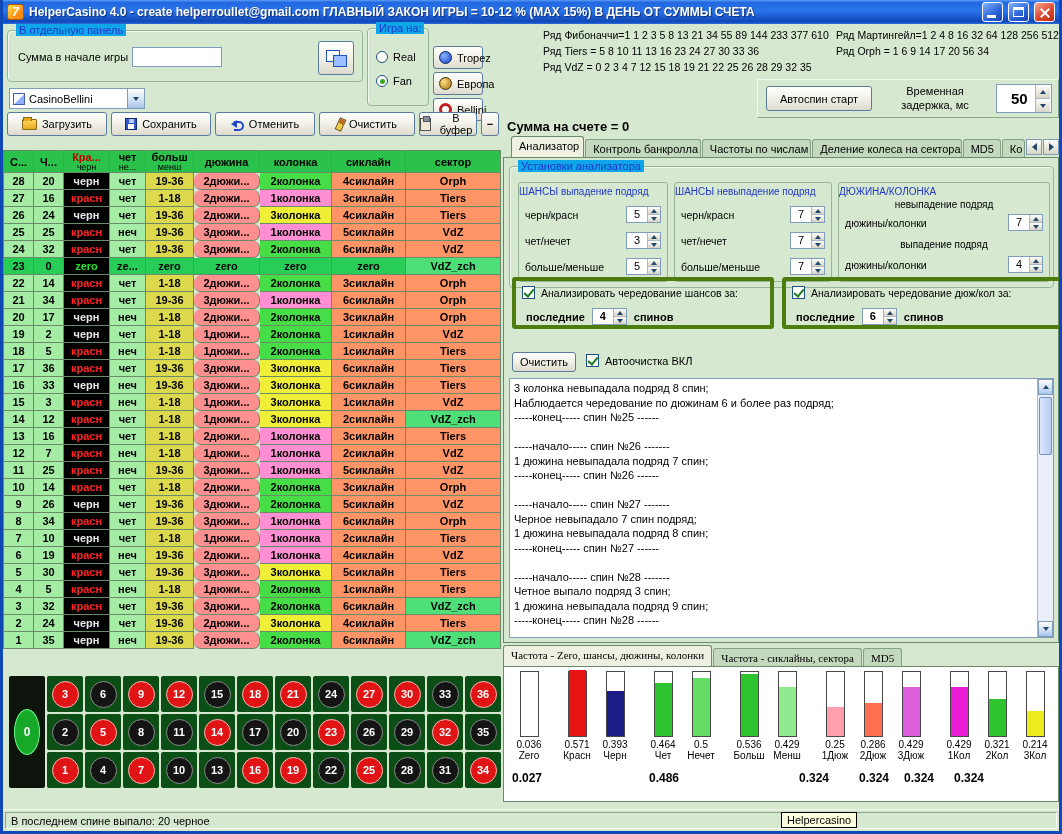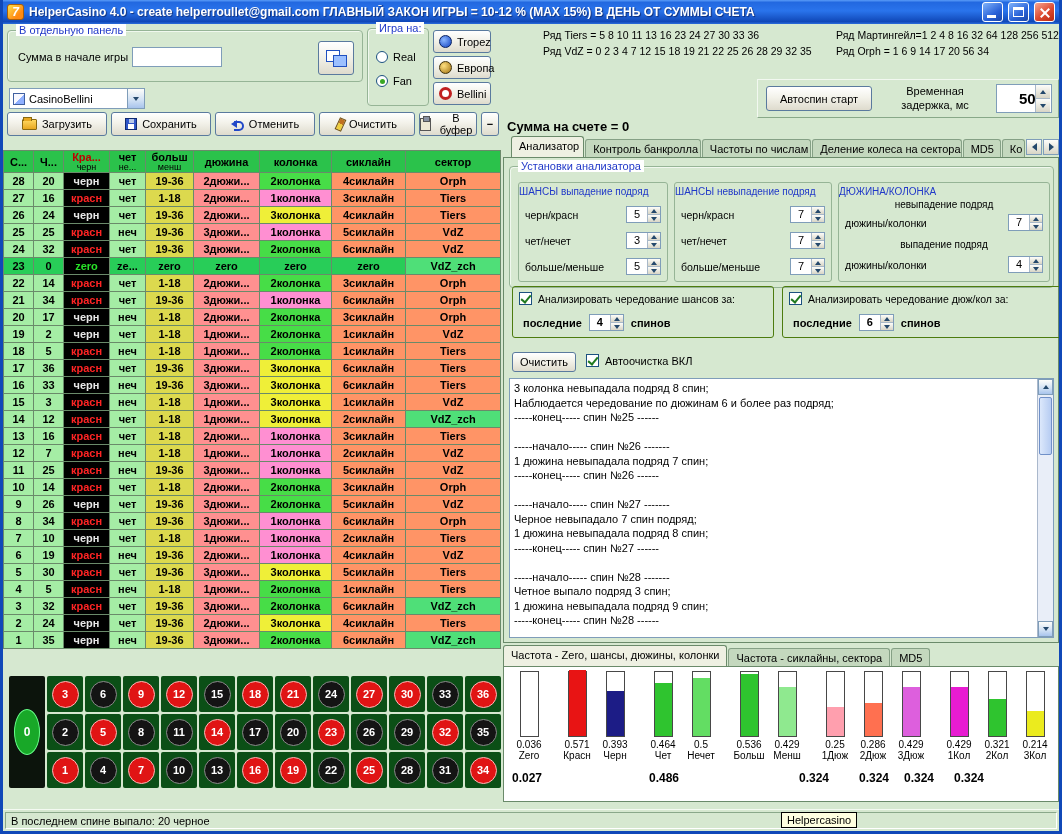--- a/index.html
+++ b/index.html
@@ -21,21 +21,21 @@
   .tb-btn { width:21px; height:20px; border:1px solid #fff; border-radius:3px; position:relative; flex:0 0 auto; }
   .tb-btn.minb,.tb-btn.maxb { background:linear-gradient(145deg,#7fb2fa,#2a62d8 60%,#1a46a8); }
   .tb-btn.closeb { background:linear-gradient(145deg,#f5a693,#dd4a30 55%,#b82810); }
   .glyph-min { position:absolute; left:4px; bottom:3px; width:9px; height:3px; background:#fff; }
   .glyph-max { position:absolute; left:4px; top:4px; width:11px; height:10px; border:1px solid #fff; border-top:3px solid #fff; }
   .glyph-x::before,.glyph-x::after { content:""; position:absolute; left:9px; top:4px; width:2px; height:12px; background:#fff; }
   .glyph-x::before { transform:rotate(45deg); } .glyph-x::after { transform:rotate(-45deg); }
 
   
   .grp { position:absolute; border:1px solid #96b496; border-radius:4px; box-shadow:inset 1px 1px 0 #f0f8ee; }
-  .grp-label { position:absolute; top:-7px; left:8px; background:#ffffff; padding:0 3px;
+  .grp-label { position:absolute; top:-7px; left:8px; background:#0ea5e9; padding:0 3px;
     font-size:11px; color:#2038c8; white-space:nowrap; }
   .btn { display:inline-flex; align-items:center; justify-content:center; gap:5px;
     background:linear-gradient(180deg,#ffffff,#f3f2ea 45%,#dedbcd); border:1px solid #5a7a9e;
     border-radius:3px; font-size:11px; color:#000; cursor:default; }
   .input { background:#fff; border:1px solid #7f9db9; font-size:11px; padding:1px 3px; }
   .radio-row { position:absolute; display:flex; align-items:center; gap:5px; font-size:11px; }
   .radio { width:12px; height:12px; border-radius:50%; border:1px solid #1c5180; background:#fff;
     display:flex; align-items:center; justify-content:center; }
   .radio.sel::after { content:""; width:5px; height:5px; border-radius:50%; background:#39a824; }
   .cb { width:13px; height:13px; border:1px solid #1c5180; background:#fff; position:relative; display:inline-block; }
@@ -57,21 +57,21 @@
   #startsum-label { position:absolute; left:10px; top:20px; }
   #startsum-input { position:absolute; left:124px; top:16px; width:90px; height:20px; }
   #panel-btn { position:absolute; left:310px; top:10px; width:36px; height:34px; }
   .ic-panels { position:relative; width:20px; height:16px; }
   .ic-panels::before { content:""; position:absolute; left:0; top:0; width:12px; height:10px; background:#fff; border:1px solid #2050c0; }
   .ic-panels::after  { content:""; position:absolute; left:7px; top:5px; width:12px; height:10px; background:#9cc0ff; border:1px solid #2050c0; }
 
   #grp-game { left:364px; top:28px; width:62px; height:78px; }
   #radio-real { left:8px; top:22px; } #radio-fan { left:8px; top:46px;text-align:center; }
 
-  .cas { position:absolute; left:430px; width:58px; height:23px; justify-content:flex-start; padding-left:5px; }
+  .cas { position:absolute; left:430px; width:50px; height:23px; justify-content:flex-start; padding-left:5px;margin-top:16px; }
   #btn-tropez { top:30px; } #btn-europa { top:56px; } #btn-bellini { top:82px; }
   .cic { width:13px; height:13px; border-radius:50%; flex:0 0 auto; }
   .cic-tropez { background:radial-gradient(circle at 35% 35%,#8ab6ff,#1040c0); border:1px solid #082060; }
   .cic-europa { background:radial-gradient(circle at 35% 35%,#ffe080,#a07010); border:1px solid #403008; }
   .cic-bellini { background:#fff; border:3px solid #c02020; }
 
   #combo { position:absolute; left:6px; top:88px; width:136px; height:21px; background:#fff;
     border:1px solid #7f9db9; display:flex; align-items:center; gap:4px; padding-left:3px; }
   .ic-combo { width:12px; height:12px; background:linear-gradient(135deg,#f8f8ff 50%,#90b0ff 50%); border:1px solid #4060a0; }
   #combo-text { flex:1; font-size:11px; white-space:nowrap; overflow:hidden; }
@@ -100,48 +100,48 @@
   #series-box { position:absolute; left:500px; top:25px; width:556px; height:53px; }
   #series-l { position:absolute; left:40px; top:2px; line-height:16px; font-size:10.5px; white-space:nowrap; }
   #series-r { position:absolute; left:333px; top:2px; line-height:16px; font-size:10.5px; white-space:nowrap; }
 
   
   #autospin { position:absolute; left:754px; top:79px; width:302px; height:39px;
     border:1px solid; border-color:#f2f8f0 #88a888 #88a888 #f2f8f0; background:#d6e8d0; }
   #autospin-btn { position:absolute; left:8px; top:6px; width:106px; height:25px; }
   #delay-label { position:absolute; left:124px; top:4px; width:106px; text-align:center; line-height:14px; }
   .bigspin { position:absolute; left:238px; top:4px; width:56px; height:29px; border:1px solid #7f9db9; background:#fff; display:flex; }
-  .bigspin input { width:38px; border:none; outline:none; font-size:15px; font-weight:bold; padding-left:22px; font-family:inherit; }
+  .bigspin input { width:38px; border:none; outline:none; font-size:15px; font-weight:bold; padding-left:14px; font-family:inherit; }
   .bigspin .spin-arrows { width:15px; display:flex; flex-direction:column; }
 
   #balance { position:absolute; left:504px; top:119px; font-size:13px; font-weight:bold; }
 
   
   .tabstrip { position:absolute; display:flex; align-items:flex-end; }
   #main-tabs { left:500px; top:136px; width:556px; height:21px;padding-left:8px; }
-  #freq-tabs { left:500px; top:645px; width:556px; height:21px; }
+  #freq-tabs { left:500px; top:645px; width:556px; height:21px;font-family:Liberation Serif, serif; }
   .tab { padding:3px 7px 2px; font-size:11px; background:#c4d8be; border:1px solid #85a085;
     border-bottom:none; border-radius:3px 3px 0 0; margin-right:1px; height:18px; white-space:nowrap; overflow:hidden; }
   .tab.active { background:#eef0e2; height:21px; font-weight:normal; border-color:#6a8a6a; }
   .tab.cut { width:24px; padding-right:0; }
   #tab-arrows { margin-left:auto; display:flex; gap:1px; padding-bottom:2px; }
   .arrow-btn { width:16px; height:16px; display:flex; align-items:center; justify-content:center;
     background:linear-gradient(#fdfdfa,#d8d5c6); border:1px solid #7f9db9; }
 
   #tab-panel { position:absolute; left:500px; top:157px; width:556px; height:486px;
     background:#d6e8d0; border:1px solid #6a8a6a; }
 
   
   #grp-analyzer { left:5px; top:8px; width:545px; height:122px; }
   .subbox { position:absolute; top:15px; height:100px; border:1px solid #96b496; border-radius:3px; background:#d6e8d0; }
   #sb1 { left:8px; width:150px; } #sb2 { left:164px; width:158px; } #sb3 { left:328px; width:212px; }
   .sb-title { position:absolute; top:3px; left:0; right:0; text-align:left; font-size:10px; color:#2038c8; white-space:nowrap; overflow:hidden; }
   .arow { position:absolute; left:6px; right:6px; height:19px; display:flex; align-items:center; justify-content:space-between; font-size:10.5px; }
   .sb-sub { position:absolute; left:0; right:0; text-align:center; font-size:10px; }
-  .chkbox { position:absolute; top:128px; height:52px; border:1px solid #4d7c0f; border-radius:3px; }
+  .chkbox { position:absolute; top:119px; height:52px; border:4px solid #4d7c0f; border-radius:3px; }
   #chkA { left:8px; width:262px; } #chkB { left:278px; width:295px;padding-left:46px; }
   .chk-line1 { position:absolute; left:6px; top:5px; display:flex; align-items:center; gap:6px; font-size:10.5px; }
   .chk-line2 { position:absolute; left:10px; top:27px; display:flex; align-items:center; gap:7px; font-size:11px; font-weight:bold; }
   #clear-btn { position:absolute; left:8px; top:194px; width:64px; height:20px; }
   #autoclean { position:absolute; left:82px; top:196px; display:flex; align-items:center; gap:6px; font-size:11px; }
 
   #log { position:absolute; left:5px; top:220px; width:545px; height:260px; background:#fff; border:1px solid #7f9db9; }
   #log-text { position:absolute; left:0; top:0; right:17px; bottom:0; padding:2px 4px; font-size:11px;
     line-height:14.5px; white-space:pre-wrap; overflow:hidden; }
   .sb-track { position:absolute; right:0; top:0; bottom:0; width:16px; background:#e9eef8; border-left:1px solid #aab8cc; }
@@ -167,21 +167,21 @@
   .trow > div { border-right:1px solid #6a8a6a; border-bottom:1px solid #6a8a6a; font-size:11px; font-weight:bold;
     display:flex; align-items:center; justify-content:center; overflow:hidden; white-space:nowrap; }
   .trow.thead { height:22px; }
   .thead > div { background:#2bc24b; flex-direction:column; justify-content:center; line-height:10px; }
   .h1 { font-size:11px; } .h2 { font-size:9px; font-weight:normal; }
   .hd-red { color:#c00000; }
   .c-mint { background:#a5eda5; }
   .c-blk { background:#000; }
   .t-w { color:#e8e8e8; } .t-r { color:#ff2424; } .t-g { color:#28e028; }
   .c-range { background:#dcd94e; }
-  .c-dozen { background:#ff9090; }
+  .c-dozen { background:#ff9090;border-radius:7px; }
   .c-k1 { background:#ff8fd2; } .c-k2 { background:#47dd47; } .c-k3 { background:#efef38; }
   .c-six { background:#ff9466; }
   .c-sec { background:#ff9466; }
   .c-secg { background:#4fdf78; }
   .c-zg { background:#28cd58; }
 
   
   #board { position:absolute; left:6px; top:676px; display:grid; grid-template-columns:repeat(13,36px);
     grid-auto-rows:36px; gap:2px; }
   .bcell { background:#0b4f16; border-radius:2px; display:flex; align-items:center; justify-content:center; }
@@ -276,20 +276,21 @@
     <span>Очистить</span>
     </button>
   <button class="btn tbbar" id="tbtn-4">
     <span class="ic ic-clip"></span>
     <span>В буфер</span>
     </button>
   <button class="btn tbbar" id="btn-minus">−</button>
 
   <div id="series-box">
     <div id="series-l">
+      <div>Ряд Фибоначчи=1 1 2 3 5 8 13 21 34 55 89 144 233 377 610</div>
       <div>Ряд Tiers = 5 8 10 11 13 16 23 24 27 30 33 36</div>
       <div>Ряд VdZ = 0 2 3 4 7 12 15 18 19 21 22 25 26 28 29 32 35</div>
     </div>
     <div id="series-r">
       <div>Ряд Мартингейл=1 2 4 8 16 32 64 128 256 512</div>
       <div>Ряд Orph = 1 6 9 14 17 20 56 34</div>
     </div>
   </div>
 
   <div id="autospin">

